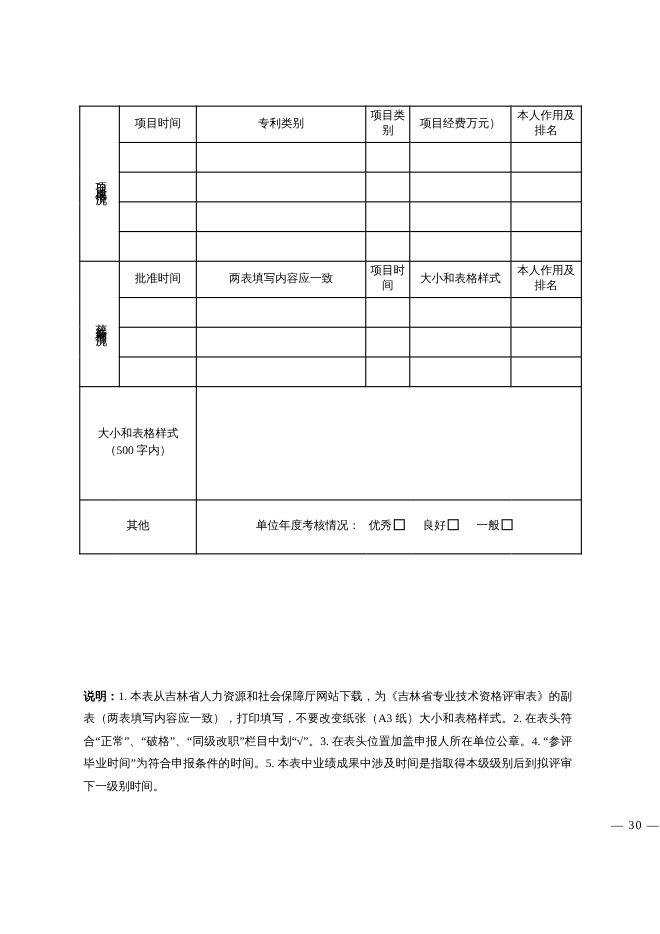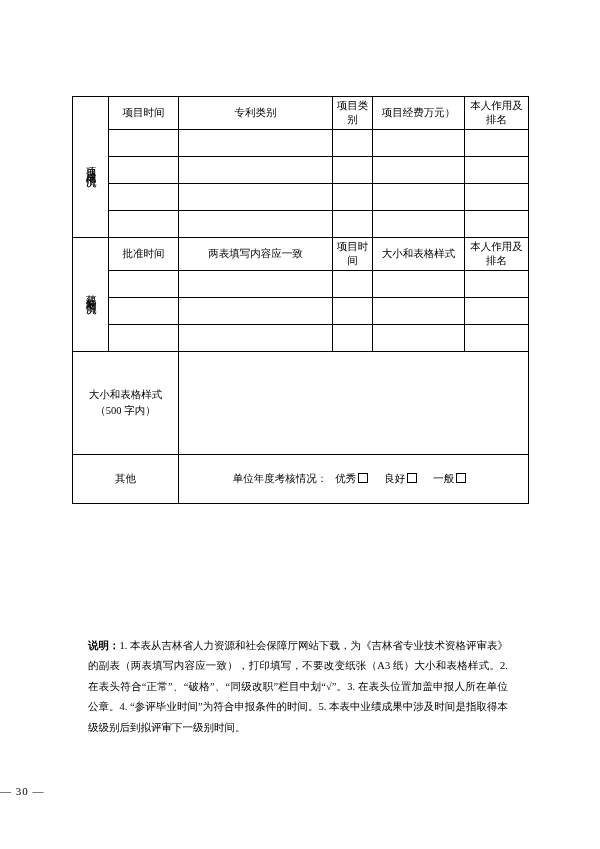--- a/index.html
+++ b/index.html
@@ -93,33 +93,32 @@
     width: 452px;
     font-size: 10.5px;
     line-height: 1.95;
     text-align: justify;
     font-family: "Liberation Serif", "DejaVu Serif", serif;
   }
   .note .lead {
     font-weight: bold;
   }
   .note p {
-    margin: 16px;
+    margin: 4px;
     text-indent: 0;
   }
   .footer {
     position: absolute;
     left: 0;
     top: 745px;
     width: 600px;
-    text-align: left;
+    text-align: right;
     font-size: 11px;
     letter-spacing: 1px;
     font-family: "Liberation Serif", "DejaVu Serif", serif;
-    margin-top: 40px;
   }
 </style>
 </head>
 <body>
 
 <div class="page">
 
   <div class="sheet">
     <table class="form">
       <colgroup>

